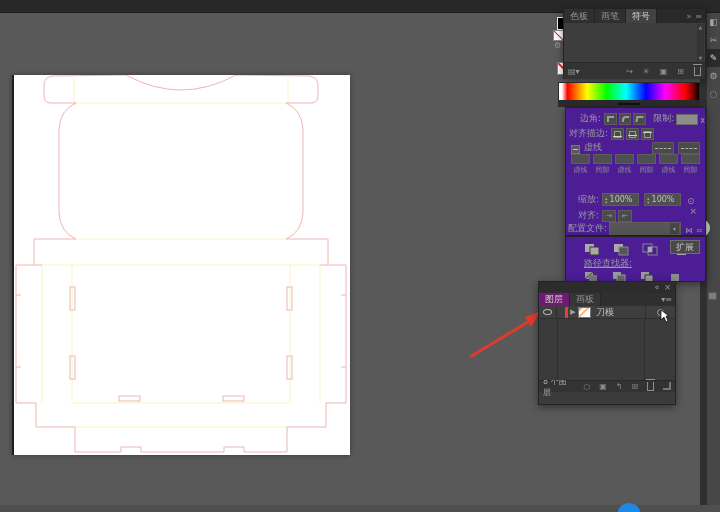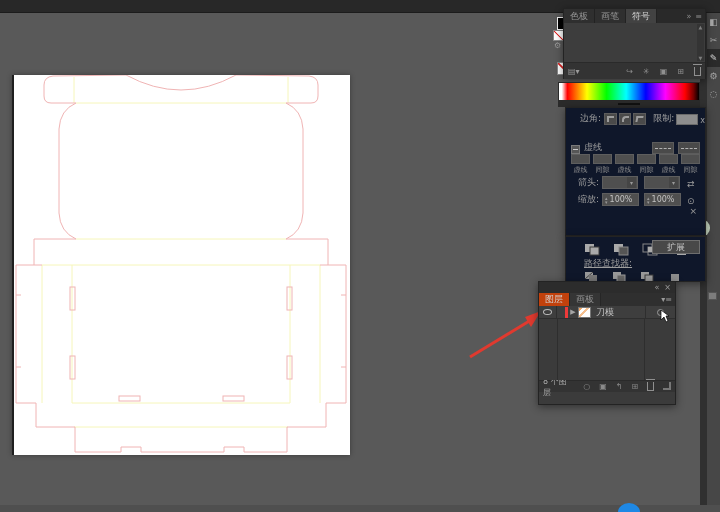--- a/index.html
+++ b/index.html
@@ -32,21 +32,21 @@
   .artboard { left:12px; top:75px; width:338px; height:380px; background:#ffffff;
     border-left:2px solid #1f1f1f; box-shadow:0 0 5px rgba(0,0,0,.35); }
   svg .cut  { fill:none; stroke:var(--cut-line,#f0b4b4); stroke-width:1; }
   svg .fold { fill:none; stroke:var(--fold-line,#f6f6ba); stroke-width:1; }
 
   
   .annot line    { stroke:var(--annotation-arrow,#e03a2f); stroke-width:3; }
   .annot polygon { fill:var(--annotation-arrow,#e03a2f); }
 
   
-  .panel { background:#0f172a; border:1px solid #232323; box-shadow:0 2px 8px rgba(0,0,0,.45); }
+  .panel { background:#4c1d95; border:1px solid #232323; box-shadow:0 2px 8px rgba(0,0,0,.45); }
   .lbl { color:#9d9d9d; font-size:9px; white-space:nowrap; }
   .btn { background:#4a4a4a; border:1px solid #5c5c5c; display:inline-flex; align-items:center; justify-content:center; }
   .inputbox { background:#4f4f4f; border:1px solid #5e5e5e; }
   .glyph { color:#9a9a9a; }
 
   
   .grp { left:563px; top:8px; width:143px; height:71px; }
   .grp .tabs { height:14px; background:#292929; display:flex; align-items:stretch; font-size:9px; }
   .grp .tab { padding:1px 6px 0; color:#969696; display:flex; align-items:center; background:#2f2f2f; border-right:1px solid #222; }
   .grp .tab.active { background:#424242; color:#d2d2d2; }
@@ -94,30 +94,30 @@
   .dd .car { position:absolute; right:1px; top:0; bottom:0; width:9px; background:#454545; color:#999;
     font-size:6px; display:flex; align-items:center; justify-content:center; }
   .stepper { height:13px; display:flex; align-items:center; background:#4f4f4f; border:1px solid #5e5e5e; }
   .stepper .arr { font-size:5px; line-height:4px; color:#999; padding:0 2px; }
   .stepper .val { font-size:8px; color:#c2c2c2; }
   .close-x { color:#9a9a9a; font-size:9px; }
 
   
   .pf-panel { left:565px; top:236px; width:141px; height:46px; }
   .pf-icon { display:inline-block; margin-right:8px; }
-  .expand-btn { position:absolute; right:5px; top:3px; width:48px; height:14px; background:#484848;
+  .expand-btn { position:absolute; right:5px; top:3px; width:30px; height:14px; background:#484848;
     border:1px solid #6e6e6e; color:#c6c6c6; font-size:9px; display:flex; align-items:center; justify-content:center; }
 
   
   .layers-panel { left:538px; top:281px; width:138px; height:124px; background:#3b3b3b; }
   .lp-titlebar { height:11px; background:#2c2c2c; display:flex; justify-content:flex-end; align-items:center;
     gap:5px; padding-right:4px; font-size:8px; color:#9b9b9b; }
   .lp-tabs { height:13px; background:#2f2f2f; display:flex; font-size:9px; position:relative; }
   .lp-tab { padding:0 6px; display:flex; align-items:center; color:#949494; background:#353535; border-right:1px solid #262626; }
-  .lp-tab.active { background:#c2410c; color:#d2d2d2; }
+  .lp-tab.active { background:#701a75; color:#d2d2d2; }
   .lp-menu { position:absolute; right:3px; top:2px; font-size:8px; color:#9b9b9b; }
   .lrow { height:13px; display:flex; align-items:center; border-bottom:1px solid #2e2e2e; position:relative; background:#3e3e3e; }
   .eye-cell { width:18px; height:100%; border-right:1px solid #2e2e2e; display:flex; align-items:center; justify-content:center; }
   .eye { width:9px; height:6px; border:1px solid #bdbdbd; border-radius:50%; }
   .colorbar { width:3px; height:11px; background:var(--layer-color,#ee3a3a); margin-left:8px; }
   .caret { width:10px; font-size:7px; color:#a5a5a5; text-align:center; }
   .thumb { width:13px; height:11px; background:#fff; border:1px solid #777; margin-right:5px; }
   .thumb.die { background:
       linear-gradient(135deg, rgba(240,150,70,.85) 0 18%, transparent 18% 40%, rgba(240,150,70,.6) 40% 55%, transparent 55%),#fff; }
   .lname { font-size:9px; color:#c3c3c3; flex:1; }
@@ -230,20 +230,32 @@
     <span class="btn jbtn round">
         <i></i>
       </span>
     <span class="btn jbtn bevel">
         <i></i>
       </span>
     <span class="lbl" style="margin-left:5px;">限制:</span>
     <input class="limit-input" style="margin-left: 2px;" value="">
     <span class="lbl" style="margin-left:2px; font-size:8px;">x</span>
   </div>
+  <div class="row" style="top:19px; padding-left:3px;">
+    <span class="lbl">对齐描边:</span>
+    <span class="btn asbtn b" style="margin-left:3px;">
+        <i></i>
+      </span>
+    <span class="btn asbtn c">
+        <i></i>
+      </span>
+    <span class="btn asbtn t">
+        <i></i>
+      </span>
+  </div>
   <div class="row" style="top:33px; padding-left:5px;">
     <span class="chk"></span>
     <span class="lbl">虚线</span>
     <span style="flex:1;"></span>
     <span class="btn dpreset"></span>
     <span class="btn dpreset" style="margin-right:5px;"></span>
   </div>
   <div class="row" style="top:46px; padding-left:5px;">
     <span class="inputbox dash-in"></span>
     <span class="inputbox dash-in"></span>
@@ -252,42 +264,45 @@
     <span class="inputbox dash-in"></span>
     <span class="inputbox dash-in"></span>
   </div>
   <div class="row" style="top:57px; padding-left:5px;">
     <span class="dash-lbl">虚线</span>
     <span class="dash-lbl">间隙</span>
     <span class="dash-lbl">虚线</span>
     <span class="dash-lbl">间隙</span>
     <span class="dash-lbl">虚线</span>
     <span class="dash-lbl">间隙</span>
-  </div>
-  <div class="row" style="top:68px; padding-left:12px;">
-    <span class="lbl">箭头:</span>
-    <span class="dd" style="width:36px; margin-left:3px;">
-        <span class="car">▾</span>
-      </span>
-    <span class="dd" style="width:36px; margin-left:6px;">
-        <span class="car">▾</span>
-      </span>
-    <span class="glyph" style="margin-left:7px; font-size:9px;">⇄</span>
   </div>
   <div class="row" style="top:85px; padding-left:12px;">
     <span class="lbl">缩放:</span>
     <span class="stepper" style="width:37px; margin-left:3px;">
       <span class="arr">▴<br>▾</span>
         <span class="val">100%</span>
     </span>
     <span class="stepper" style="width:37px; margin-left:5px;">
       <span class="arr">▴<br>▾</span>
         <span class="val">100%</span>
     </span>
     <span class="glyph" style="margin-left:6px; font-size:9px;">⊙</span>
+  </div>
+  <div class="row" style="top:101px; padding-left:12px;">
+    <span class="lbl">对齐:</span>
+    <span class="btn" style="width:14px; height:12px; margin-left:3px; font-size:7px; color:#9c9c9c;">⇥</span>
+    <span class="btn" style="width:14px; height:12px; margin-left:2px; font-size:7px; color:#9c9c9c;">⇤</span>
+  </div>
+  <div class="row" style="top:114px; padding-left:2px;">
+    <span class="lbl">配置文件:</span>
+    <span class="dd" style="width:72px; margin-left:2px; background:#565656;">
+        <span class="car">▾</span>
+      </span>
+    <span class="glyph" style="margin-left:4px; font-size:8px;">⋈</span>
+    <span class="glyph" style="margin-left:3px; font-size:8px;">≈</span>
   </div>
   <span class="abs close-x" style="right:8px; top:98px;">×</span>
 </div>
 
 <div class="abs panel pf-panel">
   <div class="abs" style="left:18px; top:4px;">
     <svg class="pf-icon" width="16" height="13">
       <rect x="1" y="1" width="9" height="8" fill="#aaaaaa"></rect>
         <rect x="6" y="4" width="9" height="8" fill="#aaaaaa" stroke="#3b3b3b"></rect>
     </svg>

